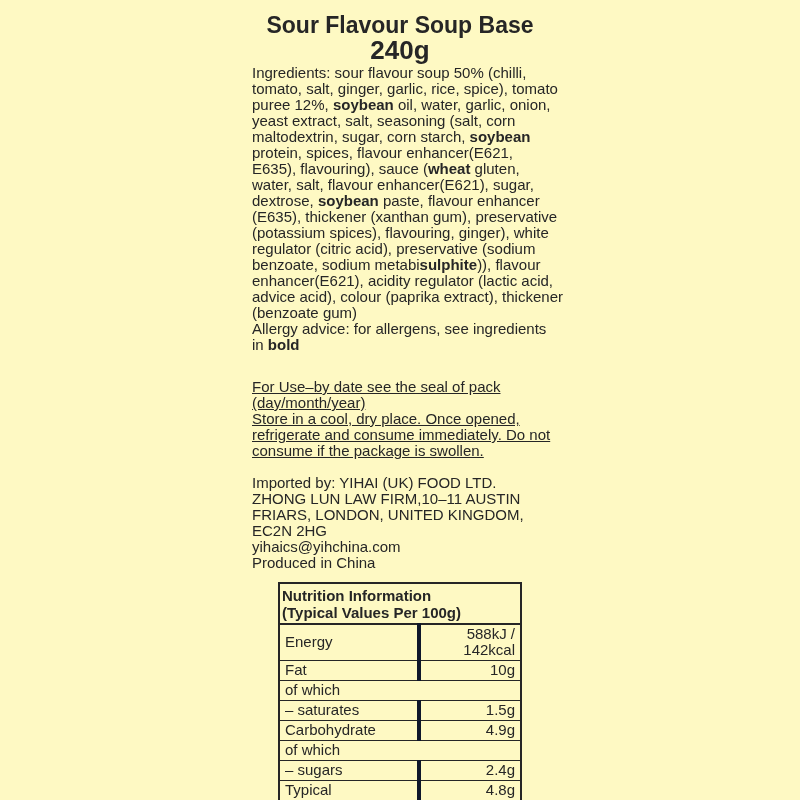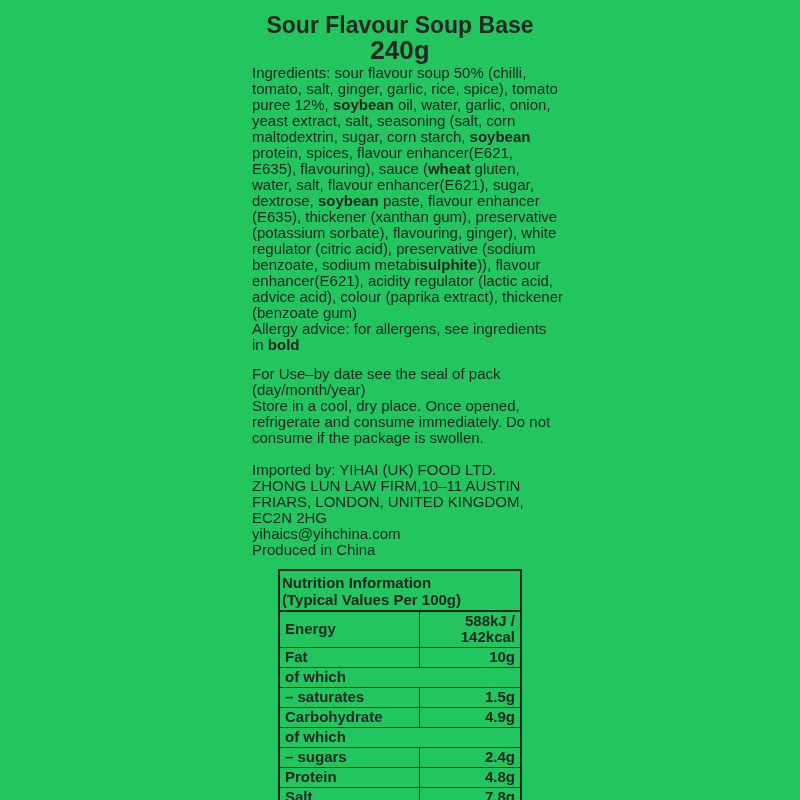--- a/index.html
+++ b/index.html
@@ -1,20 +1,20 @@
 <!DOCTYPE html>
 <html><head>
 <meta charset="utf-8">
 <style>
   * { box-sizing: border-box; }
   html, body { margin: 0; padding: 0; background: #ffffff; }
   .page {
     position: relative;
     width: 800px; height: 800px;
-    background: #22c55e;
+    background: #fef9c3;
     color: #262626;
     font-family: "Liberation Sans", "DejaVu Sans", sans-serif;
     overflow: hidden;
   }
   .column {
     position: absolute;
     left: 252px; top: 13px;
     width: 296px;
   }
   .title {
@@ -23,44 +23,44 @@
     white-space: nowrap;
   }
   .weight {
     font-size: 26px; font-weight: bold;
     line-height: 27px; text-align: center;
   }
   .block { font-size: 15px; line-height: 16px; }
   .line { white-space: nowrap; }
   .b, .line strong { font-weight: bold; }
   .ingredients { margin-top: 1px; }
-  .usage { margin-top: 13px; }
+  .usage { margin-top: 26px; text-decoration: underline; }
   .importer { margin-top: 16px; }
   table.nutrition {
     margin: 11px auto 0 auto;
     width: 244px;
     border-collapse: collapse;
     border: 2px solid #262626;
     font-size: 15px;
   }
   table.nutrition th {
     border-bottom: 2px solid #262626;
     font-size: 15px; font-weight: bold;
     line-height: 17px;
     padding: 3px 2px 2px 2px;
     text-align: left;
   }
   table.nutrition td {
     border-top: 1px solid #262626;
     line-height: 16px;
     padding: 1px 5px 2px 5px;
-    font-weight: bold;
+    font-weight: normal;
   }
   table.nutrition td.val {
-    border-left: 1px solid #0f172a;
+    border-left: 4px solid #0f172a;
     text-align: right;
     width: 102px;
   }
 </style>
 </head>
 <body>
 
 <div class="page">
   <div class="column">
 
@@ -71,21 +71,21 @@
       <div class="line"><span>Ingredients: sour flavour soup 50% (chilli,</span></div>
       <div class="line"><span>tomato, salt, ginger, garlic, rice, spice), tomato</span></div>
       <div class="line"><span>puree 12%, </span><span class="b">soybean</span><span> oil, water, garlic, onion,</span></div>
       <div class="line"><span>yeast extract, salt, seasoning (salt, corn</span></div>
       <div class="line"><span>maltodextrin, sugar, corn starch, </span><span class="b">soybean</span></div>
       <div class="line"><span>protein, spices, flavour enhancer(E621,</span></div>
       <div class="line"><span>E635), flavouring), sauce (</span><span class="b">wheat</span><span> gluten,</span></div>
       <div class="line"><span>water, salt, flavour enhancer(E621), sugar,</span></div>
       <div class="line"><span>dextrose, </span><span class="b">soybean</span><span> paste, flavour enhancer</span></div>
       <div class="line"><span>(E635), thickener (xanthan gum), preservative</span></div>
-      <div class="line"><span>(potassium sorbate), flavouring, ginger), white</span></div>
+      <div class="line"><span>(potassium spices), flavouring, ginger), white</span></div>
       <div class="line"><span>regulator (citric acid), preservative (sodium</span></div>
       <div class="line"><span>benzoate, sodium metabi</span><span class="b">sulphite</span><span>)), flavour</span></div>
       <div class="line"><span>enhancer(E621), acidity regulator (lactic acid,</span></div>
       <div class="line"><span>advice acid), colour (paprika extract), thickener</span></div>
       <div class="line"><span>(benzoate gum)</span></div>
       <div class="line"><span>Allergy advice: for allergens, see ingredients</span></div>
       <div class="line"><span>in </span><span class="b">bold</span></div>
     </div>
 
     <div class="block usage">
@@ -135,21 +135,21 @@
           <td class="val">4.9g</td>
         </tr>
         <tr>
           <td colspan="2">of which</td>
         </tr>
         <tr>
           <td>– sugars</td>
           <td class="val">2.4g</td>
         </tr>
         <tr>
-          <td>Protein</td>
+          <td>Typical</td>
           <td class="val">4.8g</td>
         </tr>
         <tr>
           <td>Salt</td>
           <td class="val">7.8g</td>
         </tr>
       </tbody>
     </table>
 
   </div>

